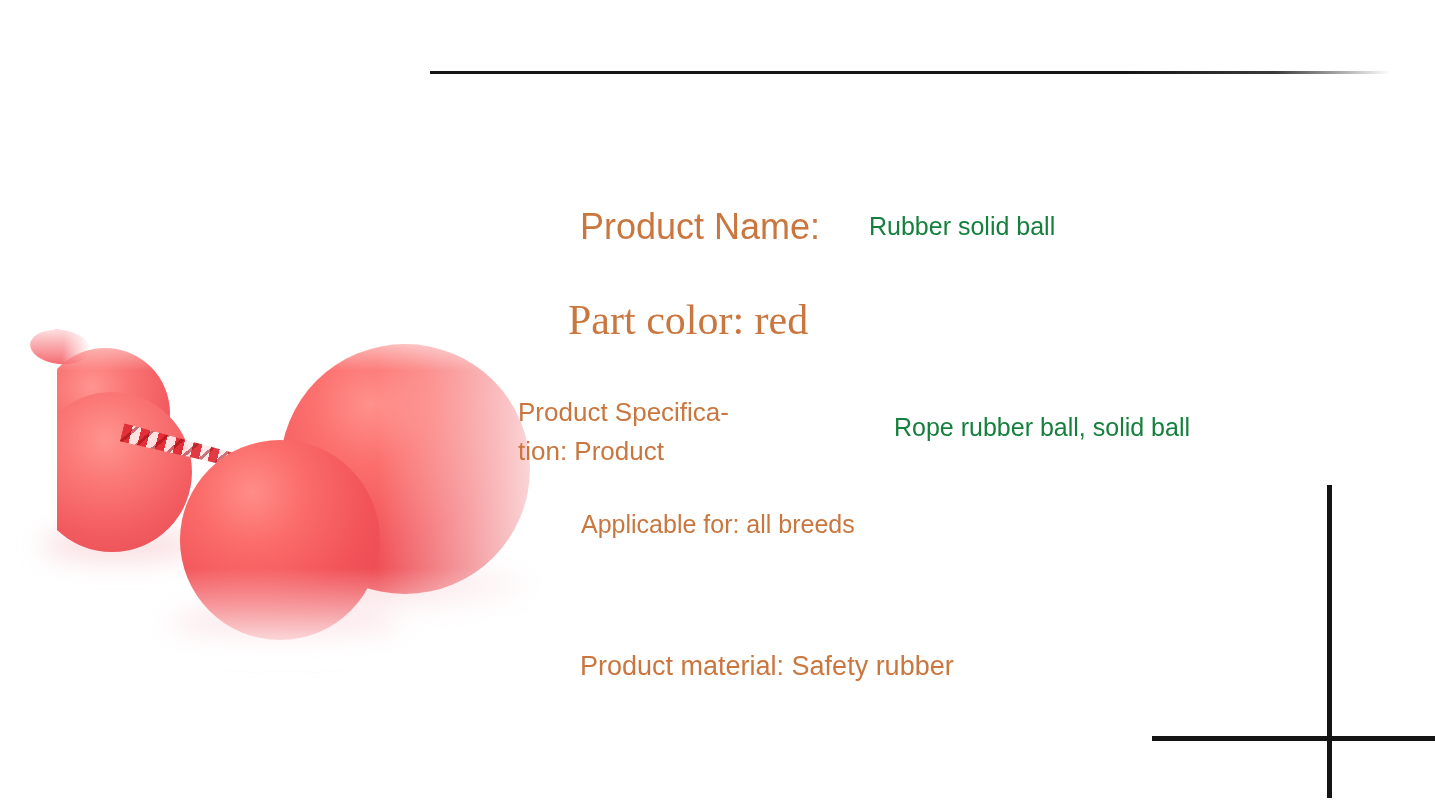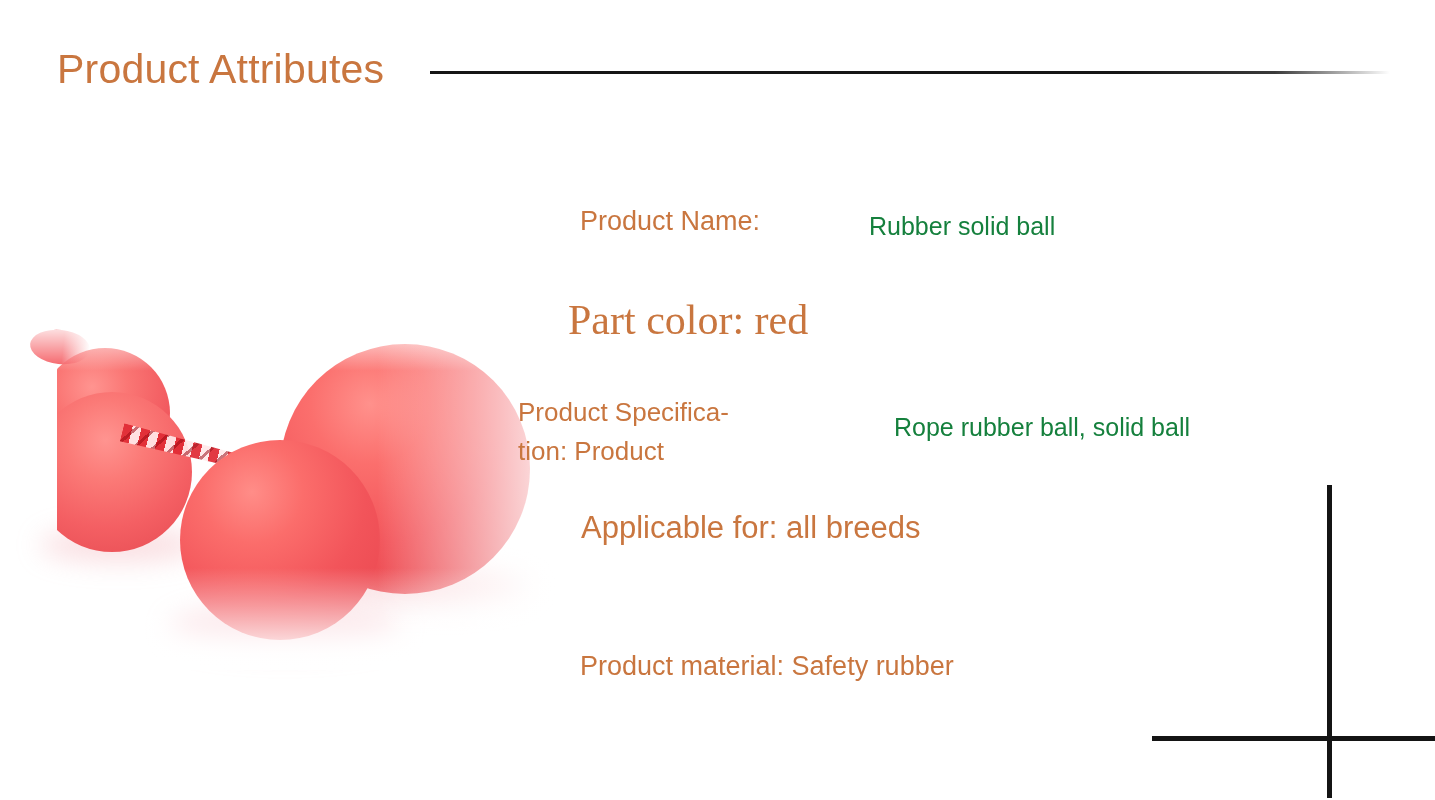--- a/index.html
+++ b/index.html
@@ -188,21 +188,21 @@
     width: 1435px;
     height: 800px;
     z-index: 6;
   }
   .spec-row { position: absolute; white-space: nowrap; }
   .spec-label { color: #c9763f; font-weight: 400; }
   .spec-value { color: #15803d; font-weight: 400; }
 
   
   .row-name { left: 580px; top: 206px; }
-  .row-name .spec-label { font-size: 27px; }
+  .row-name .spec-label { font-size: 36px; }
   .row-name .spec-value {
     position: absolute; left: 289px; top: 6px; font-size: 25px;
   }
 
   
   .row-color { left: 568px; top: 296px; font-family: Liberation Serif, serif; }
   .row-color .spec-label { font-size: 42px; }
 
   
   .row-spec { left: 518px; top: 393px; }
@@ -211,21 +211,21 @@
     font-size: 26px;
     line-height: 39px;
   }
   .row-spec .spec-label .l2 { display: block; padding-left: 0px; }
   .row-spec .spec-value {
     position: absolute; left: 352px; top: 20px; font-size: 25px; margin-left: 24px;
   }
 
   
   .row-applicable { left: 581px; top: 510px; }
-  .row-applicable .spec-label { font-size: 31px; }
+  .row-applicable .spec-label { font-size: 25px; }
 
   
   .row-material { left: 580px; top: 615px; margin-top: 36px; }
   .row-material .spec-label { font-size: 27px; }
 
   
   .corner-v {
     position: absolute;
     left: 1327px;
     top: 485px;
@@ -242,21 +242,20 @@
     height: 5px;
     background: #141414;
     z-index: 5;
   }
 </style>
 </head>
 <body>
 
 <div id="slide">
 
-  <div class="page-title">Product Attributes</div>
   <div class="header-rule"></div>
 
   <div class="photo">
     <div class="shadow shadow-left"></div>
     <div class="shadow shadow-big"></div>
     <div class="ball ball-back"></div>
     <div class="ball ball-left"></div>
     <div class="rope"></div>
     <div class="ball ball-big"></div>
     <div class="rope-stub"></div>

